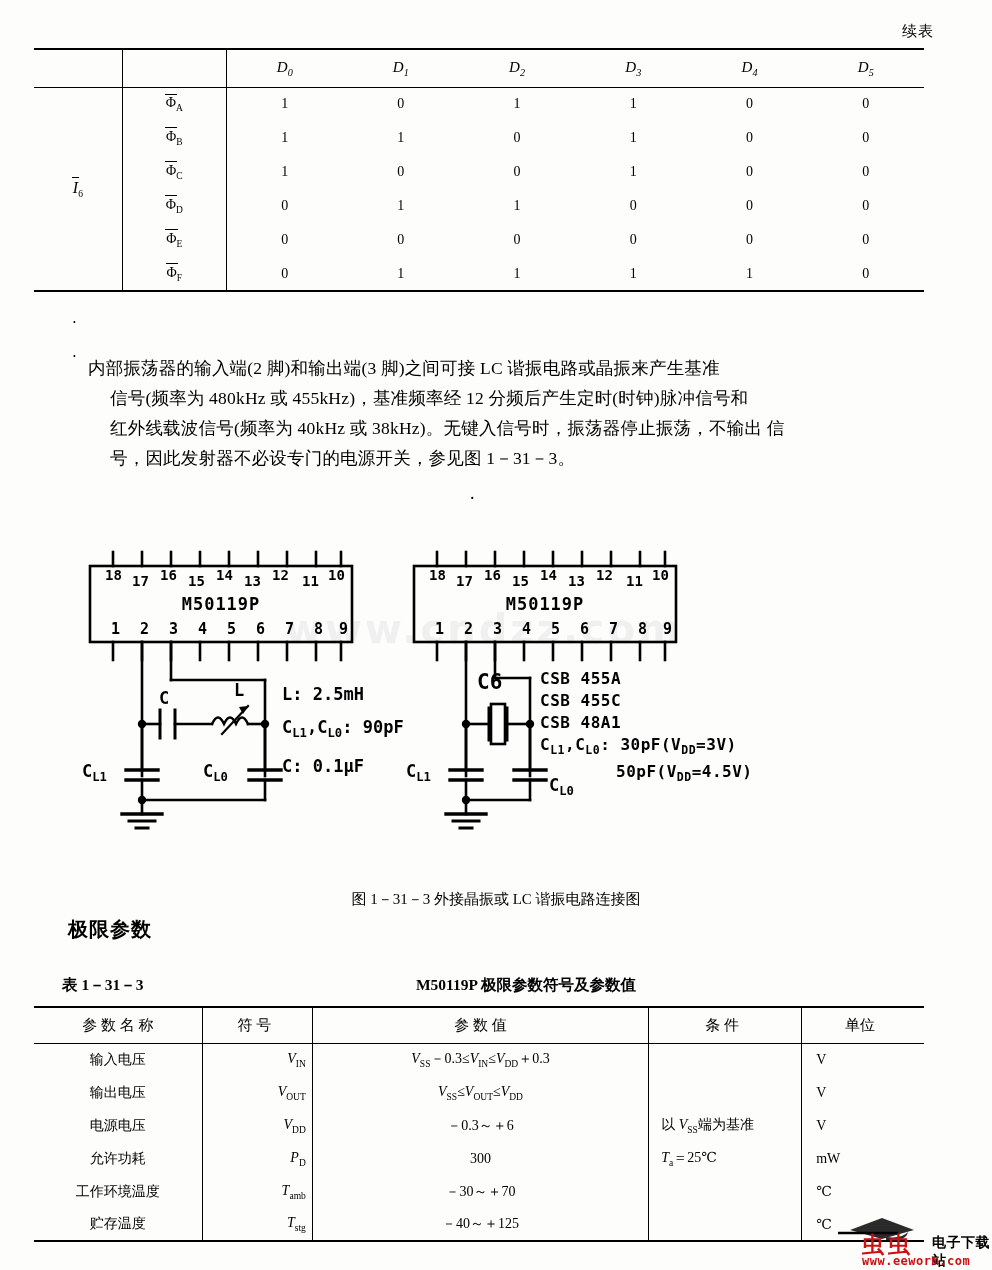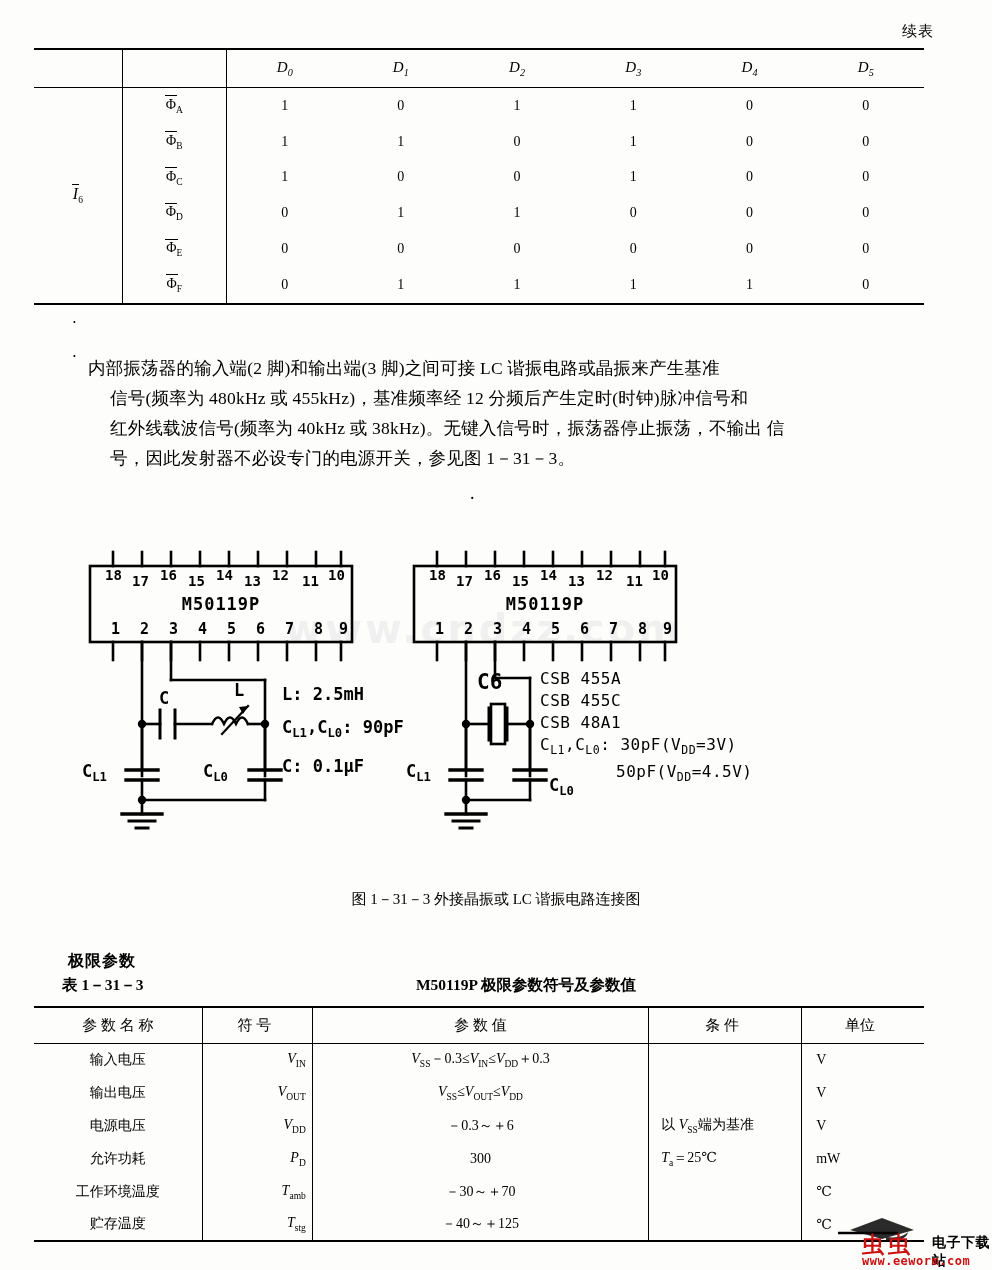--- a/index.html
+++ b/index.html
@@ -23,21 +23,21 @@
 
   
   .ttable {
     position:absolute; left:34px; top:48px; width:890px;
     border-collapse:collapse;
     font-size:14px;
   }
   .ttable .rule-top   { border-top:2.5px solid #000; }
   .ttable .rule-mid   { border-bottom:1.4px solid #000; }
   .ttable .rule-bot   { border-bottom:2.5px solid #000; }
-  .ttable td, .ttable th { padding:9px; text-align:center; font-weight:normal; }
+  .ttable td, .ttable th { padding:0; text-align:center; font-weight:normal; }
   .ttable .cI  { width:88px; border-right:1.2px solid #000; }
   .ttable .cPhi{ width:104px; border-right:1.2px solid #000; }
   .ttable .dcol{ width:116px; }
   .ttable .hrow td { height:38px; font-style:italic; font-size:15px; }
   .ttable .drow td { height:34px; }
   .ovl { position:relative; display:inline-block; }
   .ovl::before {
     content:""; position:absolute; left:-1px; right:-1px; top:-0.12em;
     border-top:1.3px solid #000;
   }
@@ -69,21 +69,21 @@
     color:#f0f0f0; user-select:none;
   }
 
   
   .fig-cap {
     position:absolute; left:0; top:890px; width:992px; text-align:center;
     font-size:15px;
   }
   .sec-head {
     position:absolute; left:68px; top:916px;
-    font-size:16px; font-weight:bold; letter-spacing:1px;margin-top:35px;
+    font-size:20px; font-weight:bold; letter-spacing:1px;
   }
   .tbl-num {
     position:absolute; left:62px; top:975px;
     font-size:15.5px; font-weight:bold;
   }
   .tbl-title {
     position:absolute; left:0; top:975px; width:992px; text-align:center;
     font-size:15.5px; font-weight:bold; padding-left:60px;
   }
 
@@ -404,21 +404,21 @@
         <span style="position:absolute;left:187px;">7</span>
         <span style="position:absolute;left:216px;">8</span>
         <span style="position:absolute;left:241px;">9</span>
       </div>
     </div>
 
     <div style="position:absolute;left:477px;top:122px;font-family:'DejaVu Sans Mono',monospace;font-weight:bold;font-size:21px;">C6</div>
     <div style="position:absolute;left:406px;top:213px;font-family:'DejaVu Sans Mono',monospace;font-weight:bold;font-size:17px;"><span>C</span><sub style="font-size:0.72em">L1</sub></div>
     <div style="position:absolute;left:549px;top:227px;font-family:'DejaVu Sans Mono',monospace;font-weight:bold;font-size:17px;"><span>C</span><sub style="font-size:0.72em">L0</sub></div>
 
-    <div style="position:absolute;left:540px;top:120px;font-family:'DejaVu Sans Mono',monospace;font-weight:normal;font-size:16px;line-height:22px;letter-spacing:0.5px;">
+    <div style="position:absolute;left:540px;top:120px;font-family:'DejaVu Sans Mono',monospace;font-weight:bold;font-size:16px;line-height:22px;letter-spacing:0.5px;">
       <div>CSB 455A</div>
       <div>CSB 455C</div>
       <div>CSB 48A1</div>
       <div><span>C</span><sub style="font-size:0.72em">L1</sub>,<span>C</span><sub style="font-size:0.72em">L0</sub><span>: 30pF(V</span><sub style="font-size:0.72em">DD</sub><span>=3V)</span></div>
       <div style="padding-left:76px;"><span>50pF(V</span><sub style="font-size:0.72em">DD</sub><span>=4.5V)</span></div>
     </div>
   </div>
 
   <div class="fig-cap">图 1－31－3   外接晶振或 LC 谐振电路连接图</div>
   <div class="sec-head">极限参数</div>

